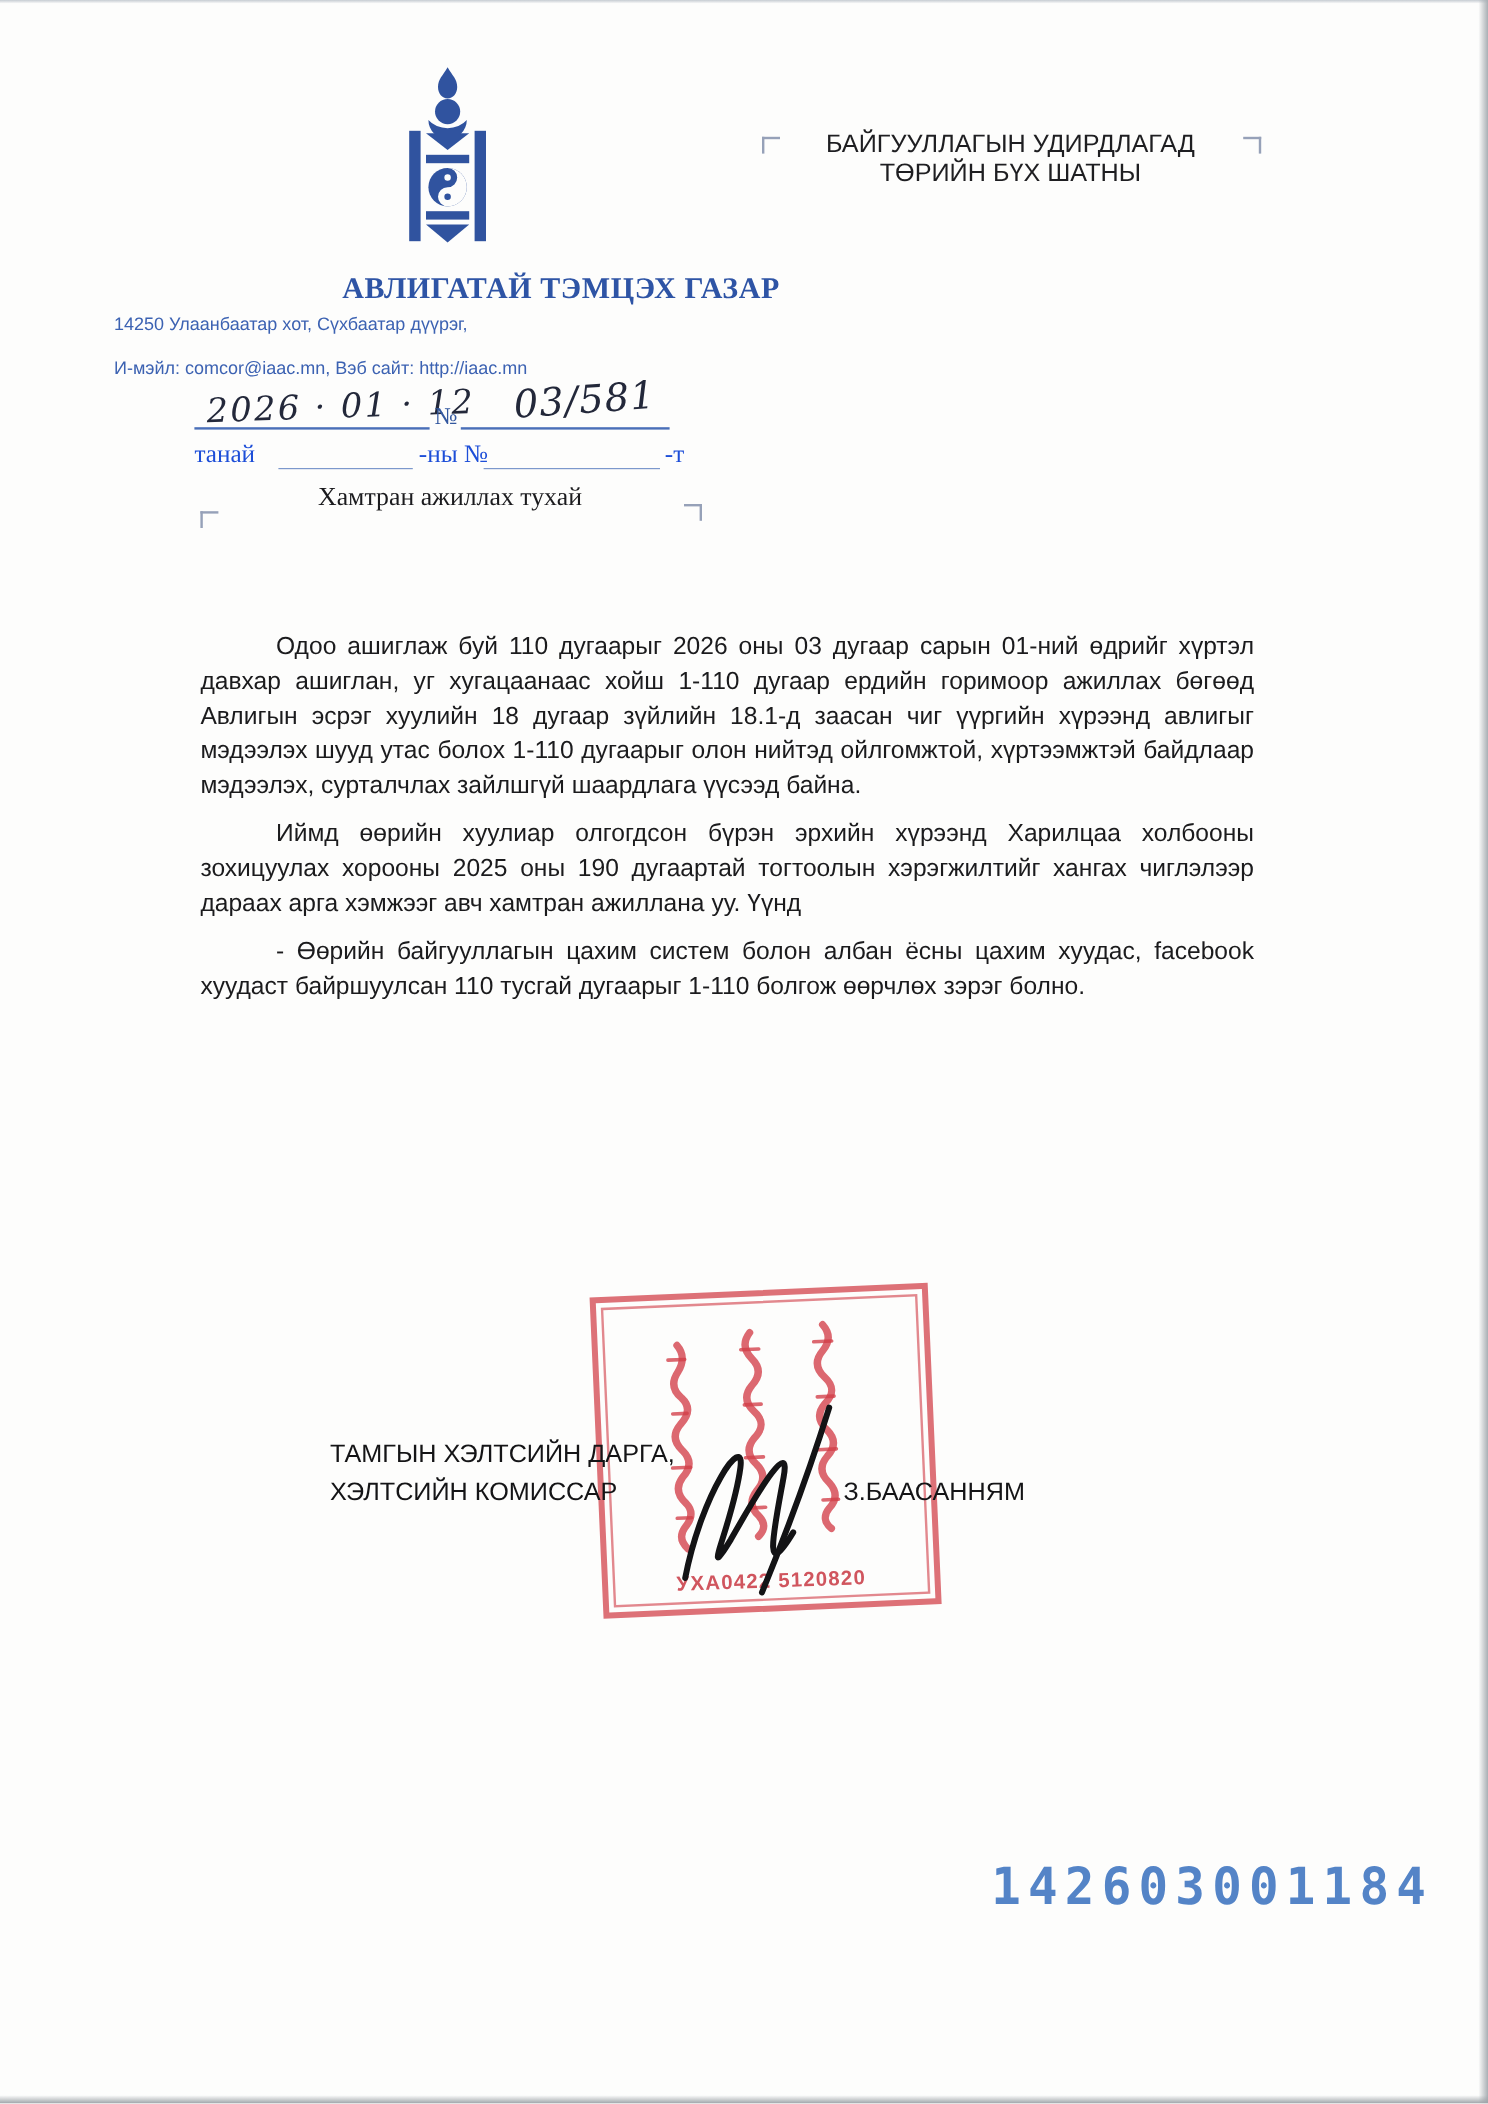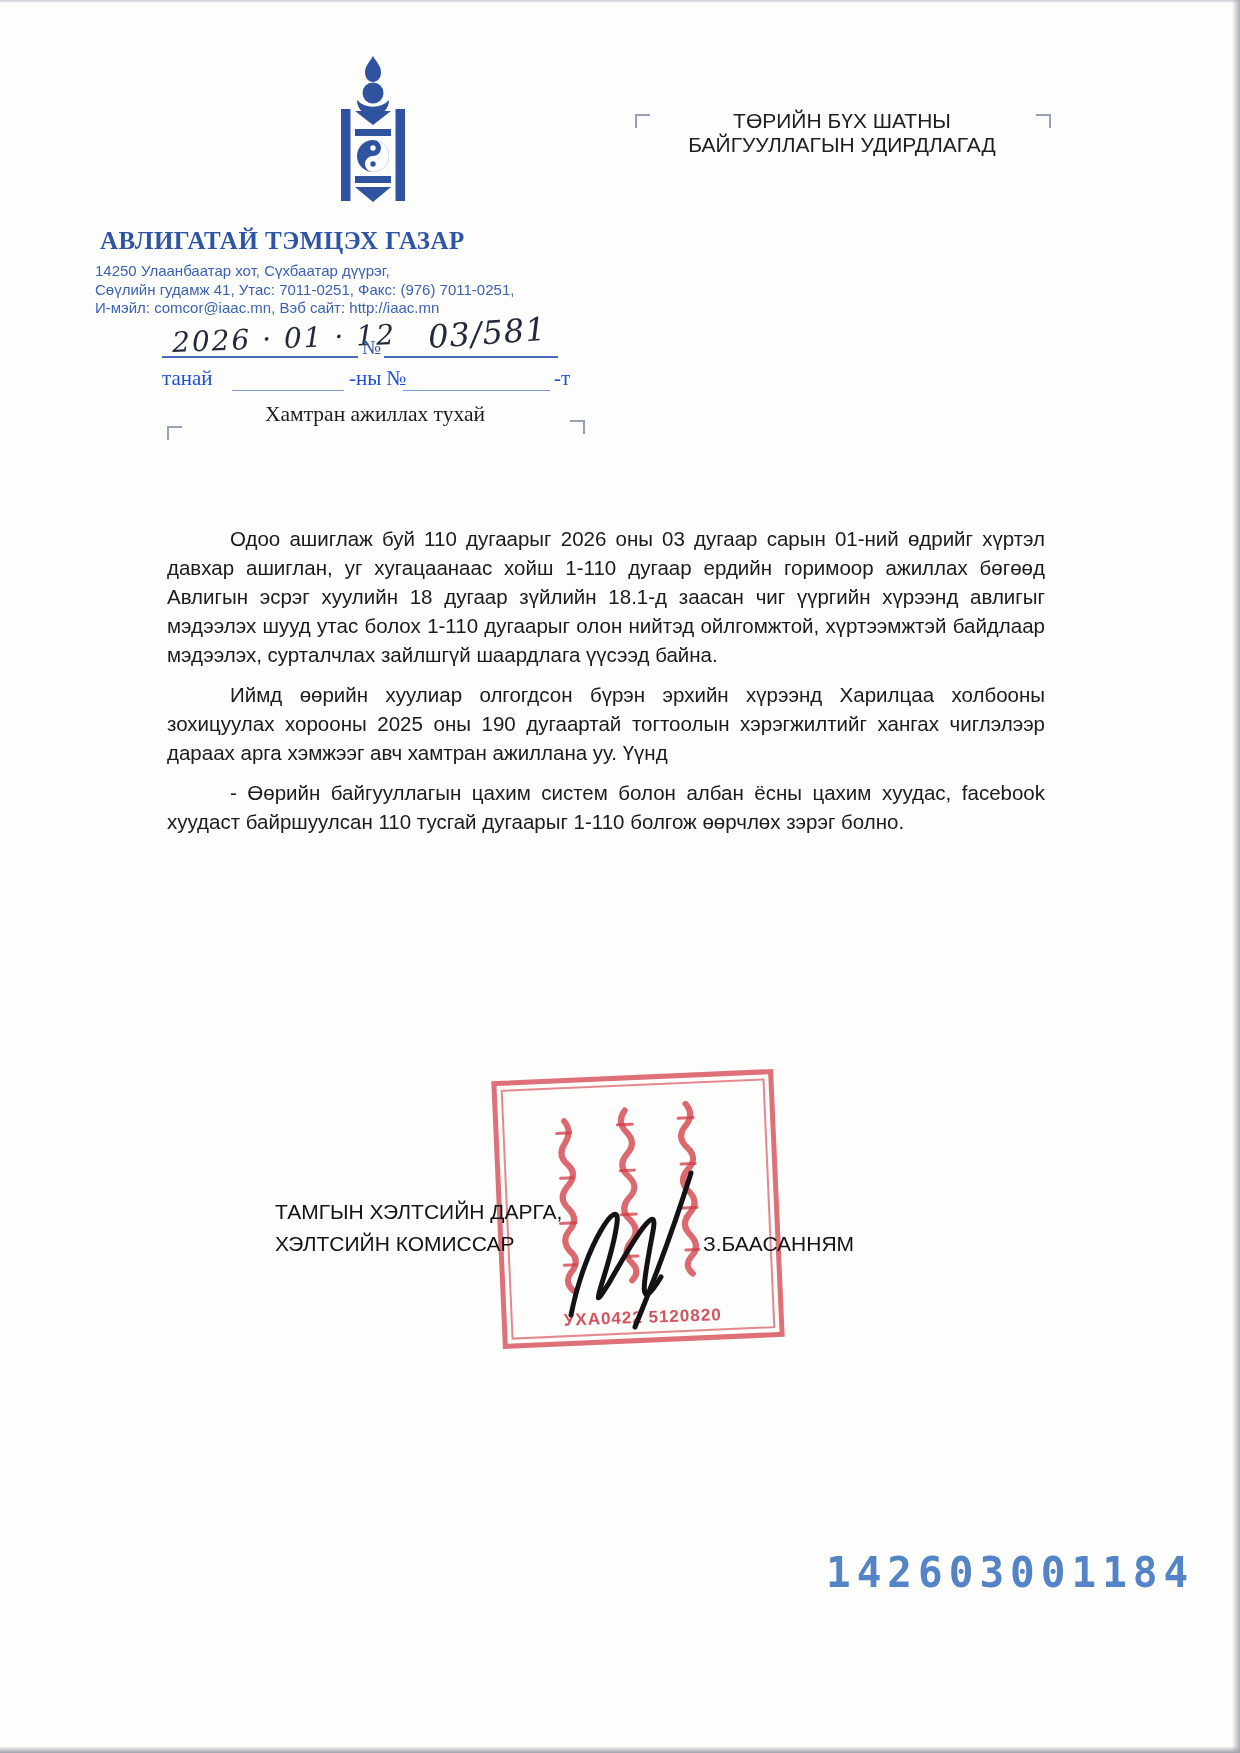--- a/index.html
+++ b/index.html
@@ -8,21 +8,21 @@
   .abs{position:absolute;}
 
   
   .edge-top{left:0;top:0;width:100%;height:3px;background:linear-gradient(to bottom,#c6ccd2,#fdfdfc);}
   .edge-right{right:0;top:0;width:8px;height:100%;background:linear-gradient(to right,rgba(253,253,252,0),#a9afb4);}
   .edge-bottom{left:0;bottom:0;width:100%;height:7px;background:linear-gradient(to bottom,rgba(253,253,252,0),#9da3a8);}
 
   
   .hdr-serif{font-family:"Liberation Serif","DejaVu Serif",serif;color:#3156a4;}
   .country{left:120px;top:202px;width:510px;text-align:center;font-size:22px;letter-spacing:1px;word-spacing:22px;}
-  .agency{left:100px;top:227px;width:550px;text-align:left;font-size:25px;font-weight:bold;letter-spacing:.5px;color:#2e54a5;}
+  .agency{left:100px;top:227px;width:550px;text-align:right;font-size:25px;font-weight:bold;letter-spacing:.5px;color:#2e54a5;}
   .addr{left:95px;width:560px;font-size:15px;color:#3c62b2;}
   .addr1{top:262px;} .addr2{top:281px;} .addr3{top:299px;}
 
   .hw{font-family:"DejaVu Serif","Liberation Serif",serif;font-style:italic;color:#23283a;}
   .u-line{border-bottom:2px solid #4a6fb8;height:0;}
   .date-line{left:162px;top:356px;width:196px;}
   .no-line{left:384px;top:356px;width:174px;}
   .date-hw{left:172px;top:322px;font-size:28px;letter-spacing:2px;transform:rotate(-2deg);}
   .no-sign{left:362px;top:336px;font-size:20px;font-family:"Liberation Serif","DejaVu Serif",serif;color:#33589f;}
   .docnum-hw{left:428px;top:314px;font-size:32px;letter-spacing:1px;transform:rotate(-4deg);}
@@ -86,40 +86,39 @@
       <path d="M40,85 a16,16 0 0,1 0,32 a8,8 0 0,1 0,-16 a8,8 0 0,0 0,-16 Z" fill="#fdfdfc"></path>
       <circle cx="40" cy="93" r="2.7" fill="#fdfdfc"></circle>
       <circle cx="40" cy="109" r="2.7" fill="#30539f"></circle>
       <rect x="22" y="121" width="36" height="7"></rect>
       <polygon points="22,132 58,132 40,147"></polygon>
     </g>
   </svg>
 
   <div class="abs hdr-serif agency">АВЛИГАТАЙ ТЭМЦЭХ ГАЗАР</div>
   <div class="abs addr addr1">14250 Улаанбаатар хот,  Сүхбаатар дүүрэг,</div>
-  <div class="abs addr addr2">Сөүлийн гудамж 41, Утас: 7011-0251, Факс: (976) 7011-0251,</div>
   <div class="abs addr addr3">И-мэйл: comcor@iaac.mn, Вэб сайт: http://iaac.mn</div>
 
   <div class="abs u-line date-line"></div>
   <div class="abs hw date-hw">2026 · 01 · 12</div>
   <div class="abs no-sign">№</div>
   <div class="abs u-line no-line"></div>
   <div class="abs hw docnum-hw">03/581</div>
 
   <div class="abs ref-text ref-prefix">танай</div>
   <div class="abs ref-l1"></div>
   <div class="abs ref-text ref-middle">-ны №</div>
   <div class="abs ref-l2"></div>
   <div class="abs ref-text ref-suffix">-т</div>
 
   <div class="abs crn crn-tl" style="left:635px;top:114px;"></div>
   <div class="abs crn crn-tr" style="left:1036px;top:114px;"></div>
   <div class="abs recipient">
+    <div>БАЙГУУЛЛАГЫН УДИРДЛАГАД</div>
     <div>ТӨРИЙН БҮХ ШАТНЫ</div>
-    <div>БАЙГУУЛЛАГЫН УДИРДЛАГАД</div>
   </div>
 
   <div class="abs crn crn-tl" style="left:167px;top:426px;"></div>
   <div class="abs crn crn-tr" style="left:570px;top:420px;"></div>
   <div class="abs subject">Хамтран ажиллах тухай</div>
 
   <div class="abs body-block">
     <p>Одоо ашиглаж буй 110 дугаарыг 2026 оны 03 дугаар сарын 01-ний өдрийг хүртэл давхар ашиглан, уг хугацаанаас хойш 1-110 дугаар ердийн горимоор ажиллах бөгөөд Авлигын эсрэг хуулийн 18 дугаар зүйлийн 18.1-д заасан чиг үүргийн хүрээнд авлигыг мэдээлэх шууд утас болох 1-110 дугаарыг олон нийтэд ойлгомжтой, хүртээмжтэй байдлаар мэдээлэх, сурталчлах зайлшгүй шаардлага үүсээд байна.</p>
     <p>Иймд өөрийн хуулиар олгогдсон бүрэн эрхийн хүрээнд Харилцаа холбооны зохицуулах хорооны 2025 оны 190 дугаартай тогтоолын хэрэгжилтийг хангах чиглэлээр дараах арга хэмжээг авч хамтран ажиллана уу. Үүнд</p>
     <p>- Өөрийн байгууллагын цахим систем болон албан ёсны цахим хуудас, facebook хуудаст байршуулсан 110 тусгай дугаарыг 1-110 болгож өөрчлөх зэрэг болно.</p>

